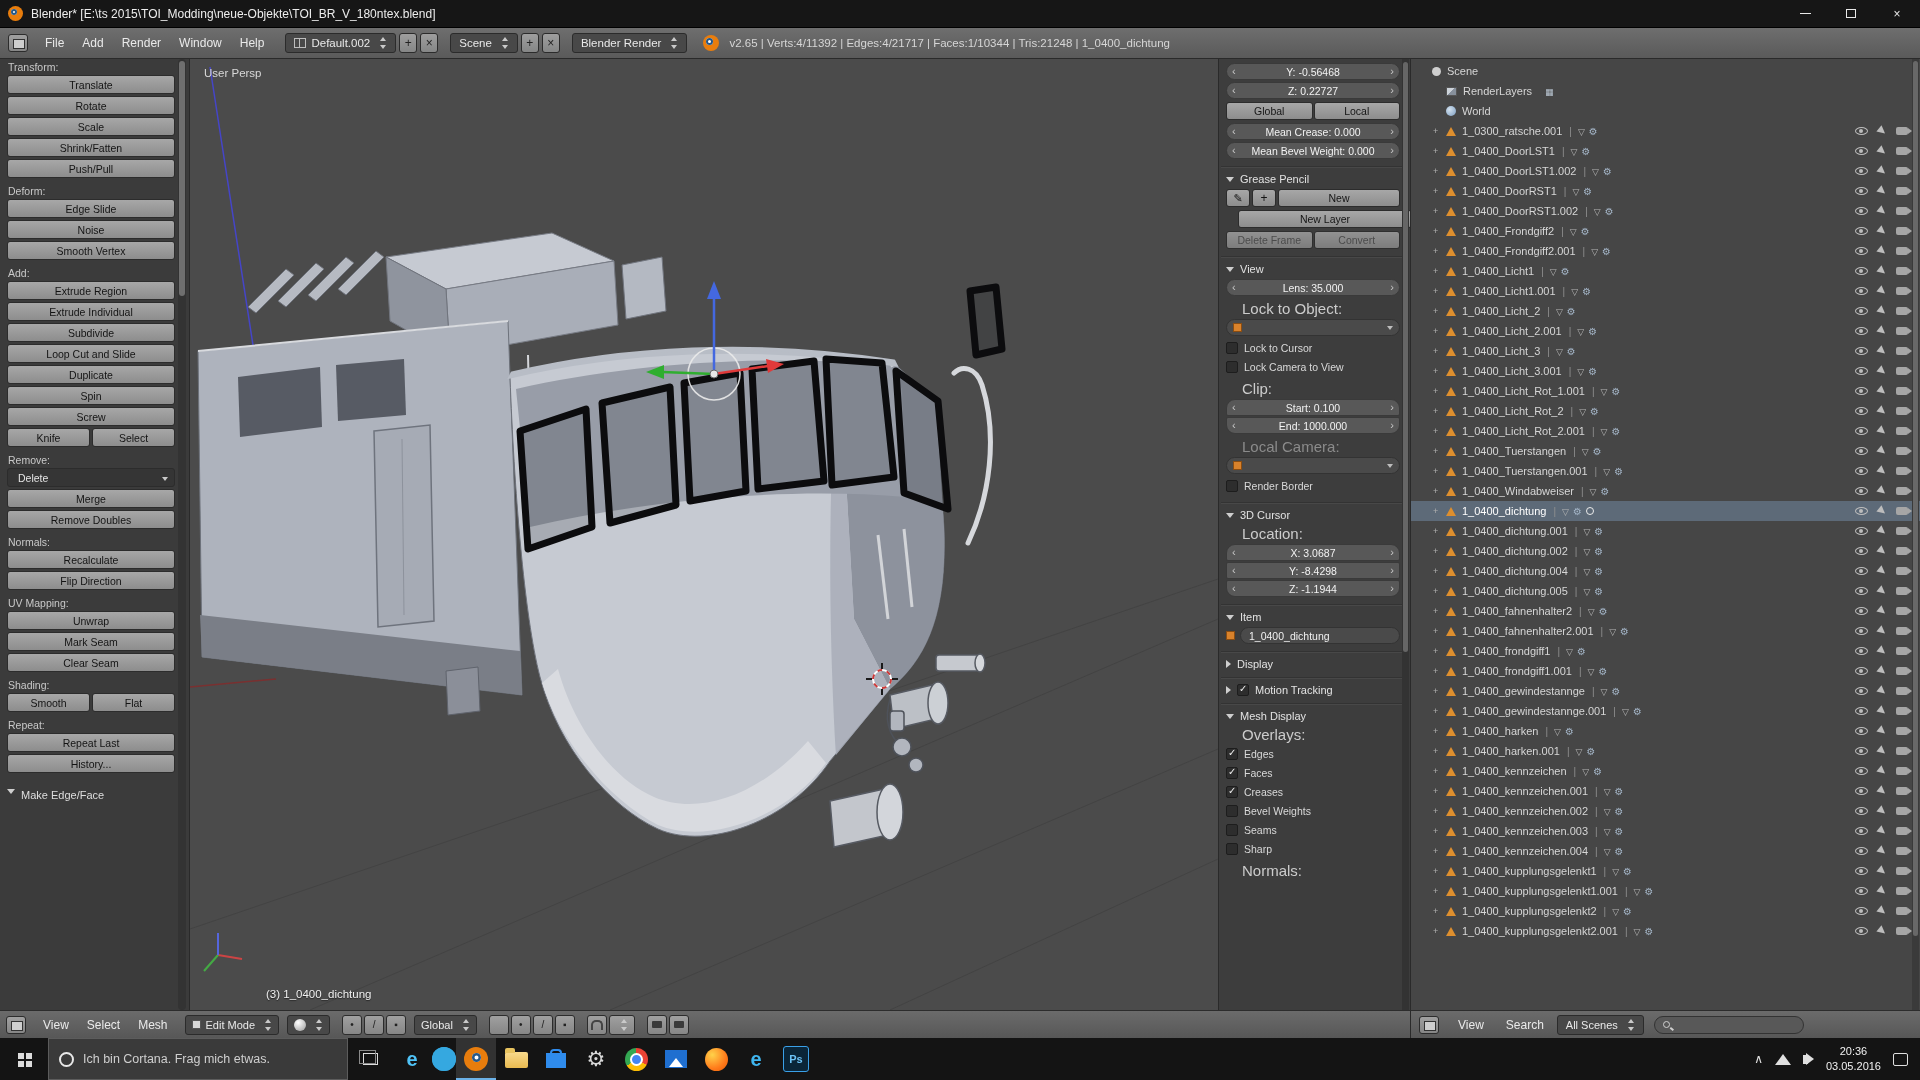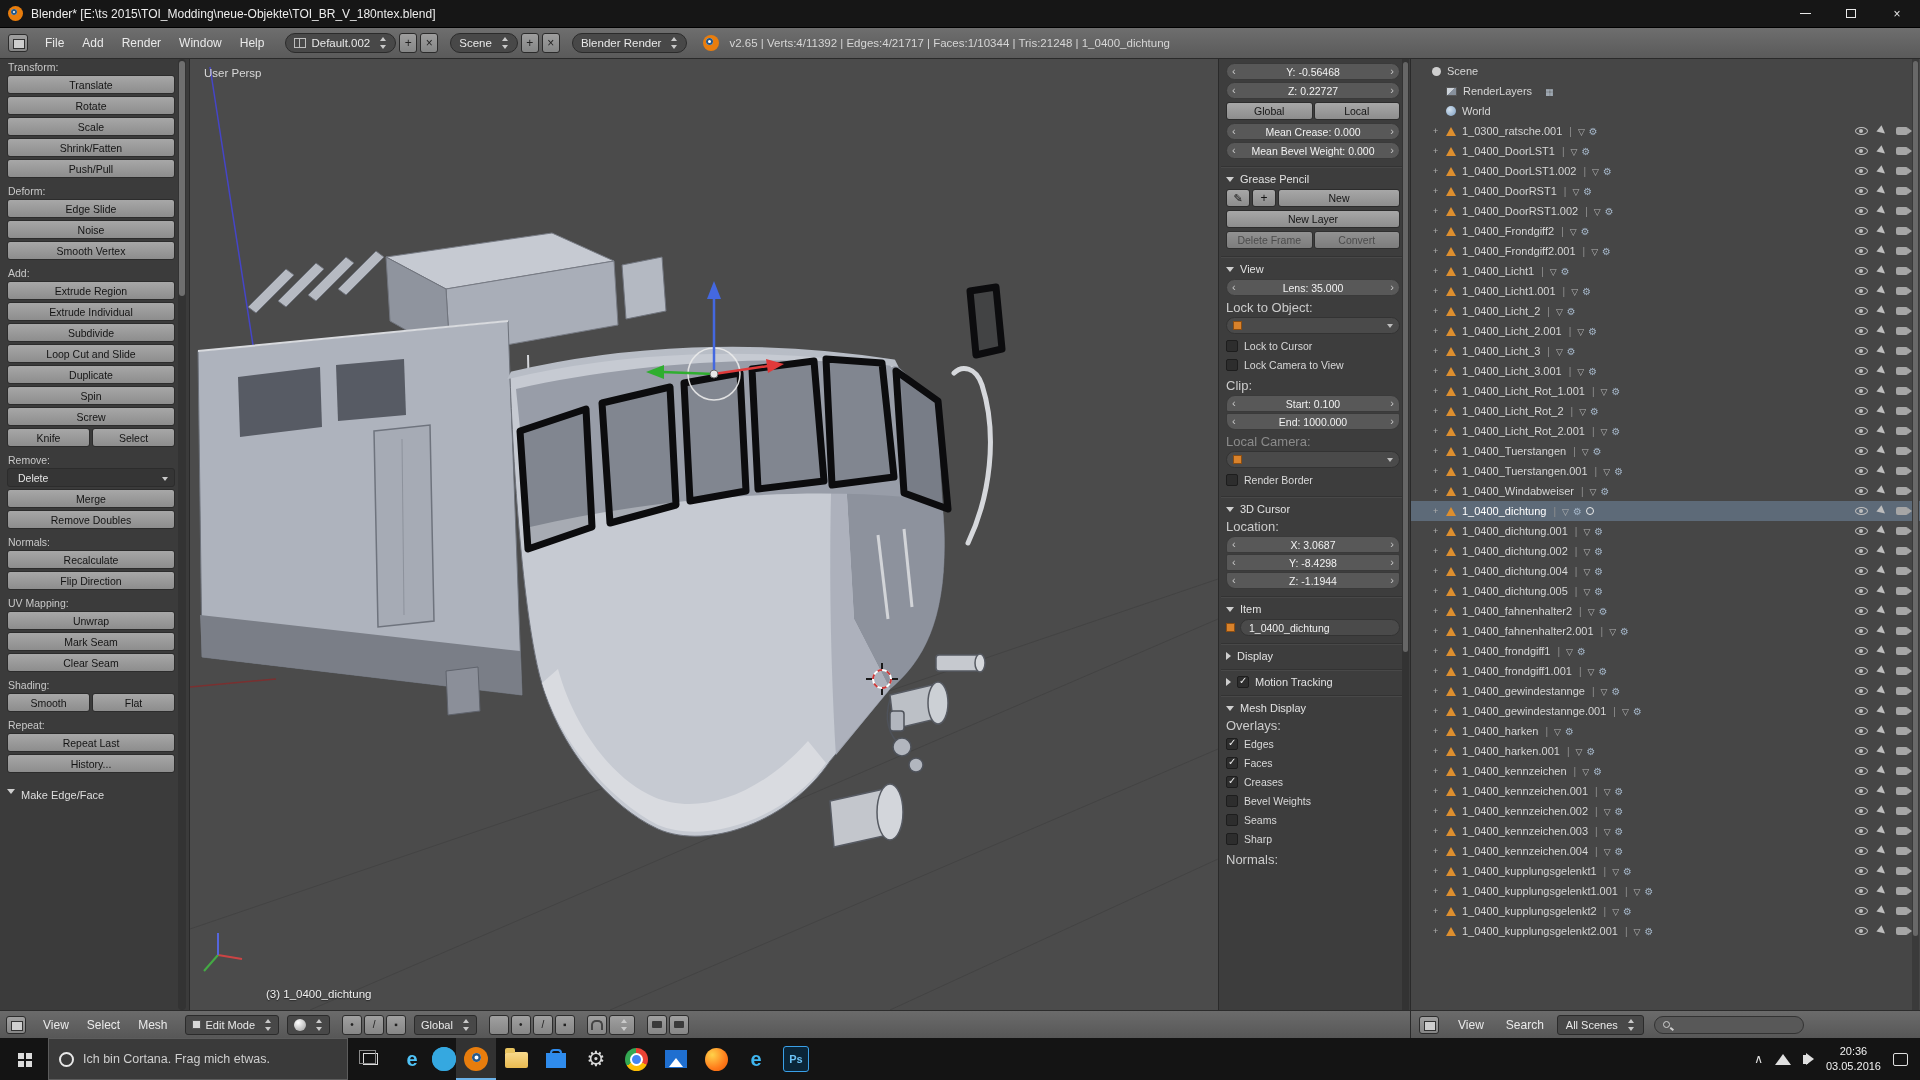--- a/index.html
+++ b/index.html
@@ -16,21 +16,21 @@
   .winbtn{width:46px;height:100%;display:flex;align-items:center;justify-content:center;color:#e8e8e8}
   .wmin{width:11px;height:1px;background:#e8e8e8;display:block}
   .wmax{width:10px;height:9px;border:1px solid #e8e8e8;display:block}
 
   
   .infobar{position:absolute;top:28px;left:0;right:0;height:31px;background:linear-gradient(#6e6e6e,#5a5a5a);border-bottom:1px solid #2a2a2a;display:flex;align-items:center;padding:0 8px;gap:2px;color:#e8e8e8}
   .ed-ico{width:20px;height:18px;background:linear-gradient(#a0a0a0,#868686);border:1px solid #2c2c2c;border-radius:3px;position:relative;flex:0 0 auto;margin-right:6px}
   .ed-ico::before{content:"";position:absolute;left:4px;top:4px;width:10px;height:8px;border:1px solid #333;background:#cfcfcf}
   .menus,.hmenus{display:flex;align-items:center}
   .menu{padding:0 9px;font-size:12px;color:#eaeaea;cursor:default}
-  .ibar-pill{display:flex;align-items:center;gap:5px;background:#484848;border:1px solid #2b2b2b;border-radius:10px;height:20px;padding:0 8px;color:#e9e9e9;font-size:11.5px;margin-left:10px}
+  .ibar-pill{display:flex;align-items:center;gap:5px;background:#484848;border:1px solid #2b2b2b;border-radius:3px;height:20px;padding:0 8px;color:#e9e9e9;font-size:11.5px;margin-left:10px}
   .scr-ico{width:12px;height:10px;border:1px solid #bdbdbd;position:relative}
   .scr-ico::after{content:"";position:absolute;left:4px;top:0;bottom:0;width:1px;background:#bdbdbd}
   .pill-sq{width:18px;height:20px;background:linear-gradient(#9e9e9e,#858686);border:1px solid #2b2b2b;border-radius:3px;margin-left:1px;position:relative;color:#222;display:flex;align-items:center;justify-content:center;font-size:12px}
   .pill-sq.add::before{content:"+"}
   .pill-sq.del::before{content:"×"}
   .ib-logo{width:16px;height:16px;border-radius:50%;background:#e87d0d;position:relative;margin-left:14px;flex:0 0 auto}
   .ib-logo::after{content:"";position:absolute;left:3px;top:3px;width:7px;height:7px;border-radius:50%;background:#fff;box-shadow:inset 0 0 0 2px #265787}
   .stats{margin-left:8px;font-size:11.5px;color:#d6d6d6;white-space:nowrap}
   .dda{position:relative;width:8px;height:12px;margin-left:4px}
   .dda::before{content:"";position:absolute;left:1px;top:0;border-left:3px solid transparent;border-right:3px solid transparent;border-bottom:4px solid #c9c9c9}
@@ -66,25 +66,25 @@
   .np-field::after{content:"›";position:absolute;right:5px;top:0;line-height:15px;color:#c6c6c6;font-size:11px}
   .np-field.stack-top{border-radius:9px 9px 2px 2px;margin-bottom:0}
   .np-field.stack-mid{border-radius:2px;margin:1px 0 0}
   .np-field.stack-bot{border-radius:2px 2px 9px 9px;margin-top:1px}
   .np-pair{display:flex;gap:1px;margin:3px 0}
   .np-btn{flex:1;height:18px;background:linear-gradient(#a7a7a7,#8d8d8d);border:1px solid #2c2c2c;border-radius:3px;color:#151515;font-size:10.5px;font-family:inherit;white-space:nowrap;overflow:hidden}
   .np-btn.disabled{color:#4f4f4f;opacity:.8}
   .np-btn.sq{flex:0 0 24px;position:relative}
   .np-btn.sq.ic-pencil::before{content:"✎";font-size:11px}
   .np-btn.sq.ic-plus::before{content:"+";font-size:12px}
-  .np-btn.wide{width:100%;margin:2px 0;display:block}
+  .np-btn.wide{width:100%;margin:2px 12px;display:block}
   .np-row{display:flex;gap:2px;margin:3px 0}
   .sep{border-top:1px solid #333;box-shadow:0 1px 0 rgba(255,255,255,.06);margin:7px -8px 6px -5px}
   .phead{display:flex;align-items:center;gap:6px;color:#e2e2e2;font-size:11px;margin:3px 0 4px}
-  .np-label{font-size:13px;color:#cccccc;margin:4px 0 1px}
+  .np-label{font-size:15px;color:#cccccc;margin:4px 16px 1px}
   .np-label.dim{color:#8b8b8b}
   .chk{width:12px;height:12px;background:#2d2d2d;border:1px solid #1d1d1d;border-radius:2px;position:relative;flex:0 0 12px}
   .np-check{display:flex;align-items:center;gap:6px;height:19px;color:#d9d9d9;font-size:10.5px}
   .np-check.checked .chk::after,.chk.on::after{content:"✓";position:absolute;left:1px;top:-2px;color:#ececec;font-size:10px}
   .np-objfield{height:17px;margin:2px 0;background:#4a4a4a;border:1px solid #333;border-radius:9px;display:flex;align-items:center;padding:0 6px;gap:5px;position:relative}
   .np-objfield::after{content:"";position:absolute;right:6px;top:6px;border-left:3px solid transparent;border-right:3px solid transparent;border-top:4px solid #bdbdbd}
   .cube{width:9px;height:9px;background:#d9822b;border:1px solid #8a4d12;flex:0 0 9px}
   .np-itemrow{display:flex;align-items:center;gap:5px;margin:2px 0}
   .np-text{flex:1;height:17px;background:#4a4a4a;border:1px solid #333;border-radius:9px;color:#f0f0f0;font-size:10.5px;display:flex;align-items:center;padding:0 8px}
   .np-scroll{position:absolute;right:1px;top:0;bottom:0;width:7px;background:#333}

